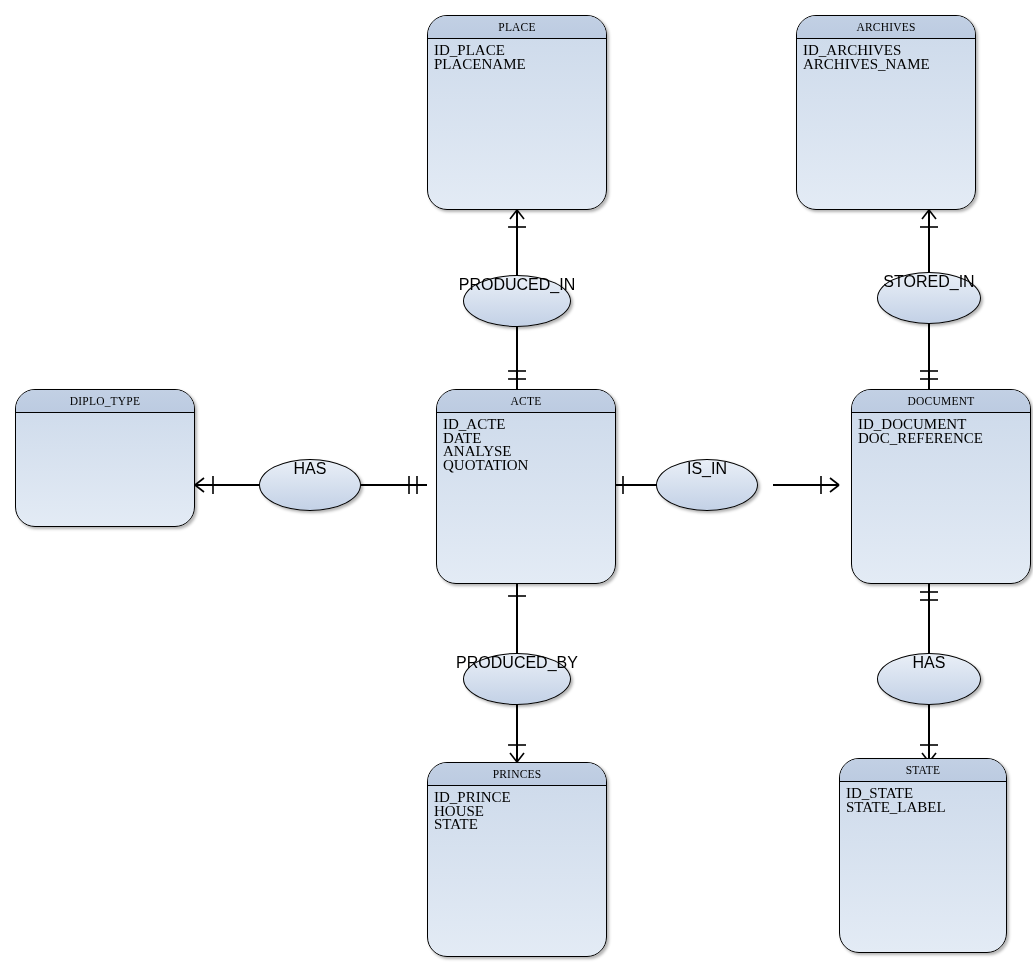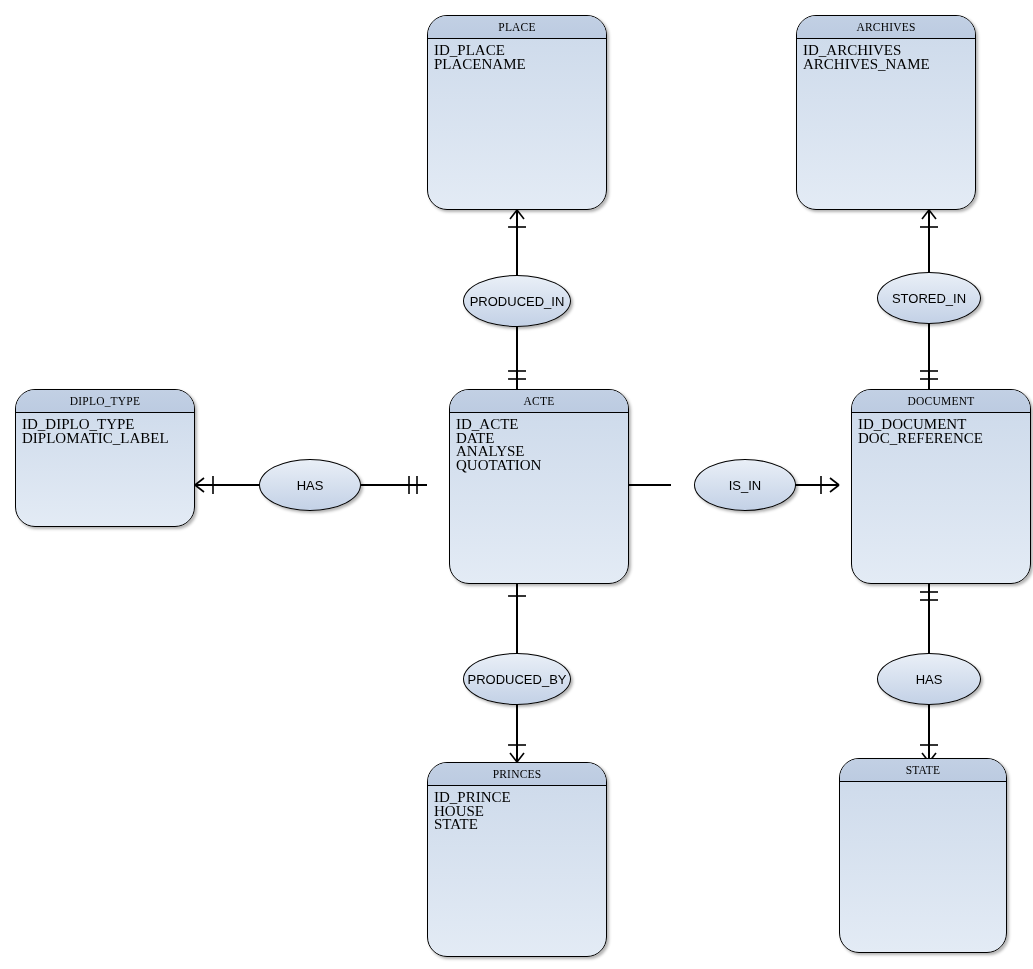--- a/index.html
+++ b/index.html
@@ -51,23 +51,23 @@
   }
   
   .rel {
     position: absolute;
     box-sizing: border-box;
     border: 1px solid #000000;
     border-radius: 50%;
     background: linear-gradient(to bottom, #e9eff7 0%, #c3d1e6 100%);
     box-shadow: 2px 2px 3px rgba(0,0,0,0.30);
     display: flex;
-    align-items: center;
+    align-items: flex-start;
     justify-content: center;
-    font-size: 13px;
+    font-size: 16px;
     color: #000000;
     z-index: 6;
     white-space: nowrap;
   }
   
   .conn {
     position: absolute;
     background: #000000;
     z-index: 2;
   }
@@ -202,26 +202,22 @@
       </div>
       <div class="entity" style="left: 796px; top: 15px; width: 180px; height: 195px;">
         <div class="entity-header">ARCHIVES</div>
         <div class="entity-attrs">
           <div>ID_ARCHIVES</div>
           <div>ARCHIVES_NAME</div>
         </div>
       </div>
       <div class="entity" style="left: 15px; top: 389px; width: 180px; height: 138px;">
         <div class="entity-header">DIPLO_TYPE</div>
-        <div class="entity-attrs">
-          <div>ID_DIPLO_TYPE</div>
-          <div>DIPLOMATIC_LABEL</div>
-        </div>
-      </div>
-      <div class="entity" style="left: 449px; top: 389px; width: 180px; height: 195px;">
+      </div>
+      <div class="entity" style="left: 436px; top: 389px; width: 180px; height: 195px;">
         <div class="entity-header">ACTE</div>
         <div class="entity-attrs">
           <div>ID_ACTE</div>
           <div>DATE</div>
           <div>ANALYSE</div>
           <div>QUOTATION</div>
         </div>
       </div>
       <div class="entity" style="left: 839px; top: 389px; width: 180px; height: 195px; margin-left: 12px;">
         <div class="entity-header">DOCUMENT</div>
@@ -233,34 +229,38 @@
       <div class="entity" style="left: 427px; top: 762px; width: 180px; height: 195px;">
         <div class="entity-header">PRINCES</div>
         <div class="entity-attrs">
           <div>ID_PRINCE</div>
           <div>HOUSE</div>
           <div>STATE</div>
         </div>
       </div>
       <div class="entity" style="left: 839px; top: 758px; width: 168px; height: 195px;">
         <div class="entity-header">STATE</div>
+        <div class="entity-attrs">
+          <div>ID_STATE</div>
+          <div>STATE_LABEL</div>
+        </div>
       </div>
     </div>
 
   <div id="relationships-layer">
       <div class="rel" style="left: 463px; top: 275px; width: 108px; height: 52px;">
         <span>PRODUCED_IN</span>
       </div>
       <div class="rel" style="left: 877px; top: 272px; width: 104px; height: 52px;">
         <span>STORED_IN</span>
       </div>
       <div class="rel" style="left: 259px; top: 459px; width: 102px; height: 52px;">
         <span>HAS</span>
       </div>
-      <div class="rel" style="left: 694px; top: 459px; width: 102px; height: 52px;">
+      <div class="rel" style="left: 656px; top: 459px; width: 102px; height: 52px;">
         <span>IS_IN</span>
       </div>
       <div class="rel" style="left: 463px; top: 653px; width: 108px; height: 52px;">
         <span>PRODUCED_BY</span>
       </div>
       <div class="rel" style="left: 877px; top: 653px; width: 104px; height: 52px;">
         <span>HAS</span>
       </div>
     </div>
 

